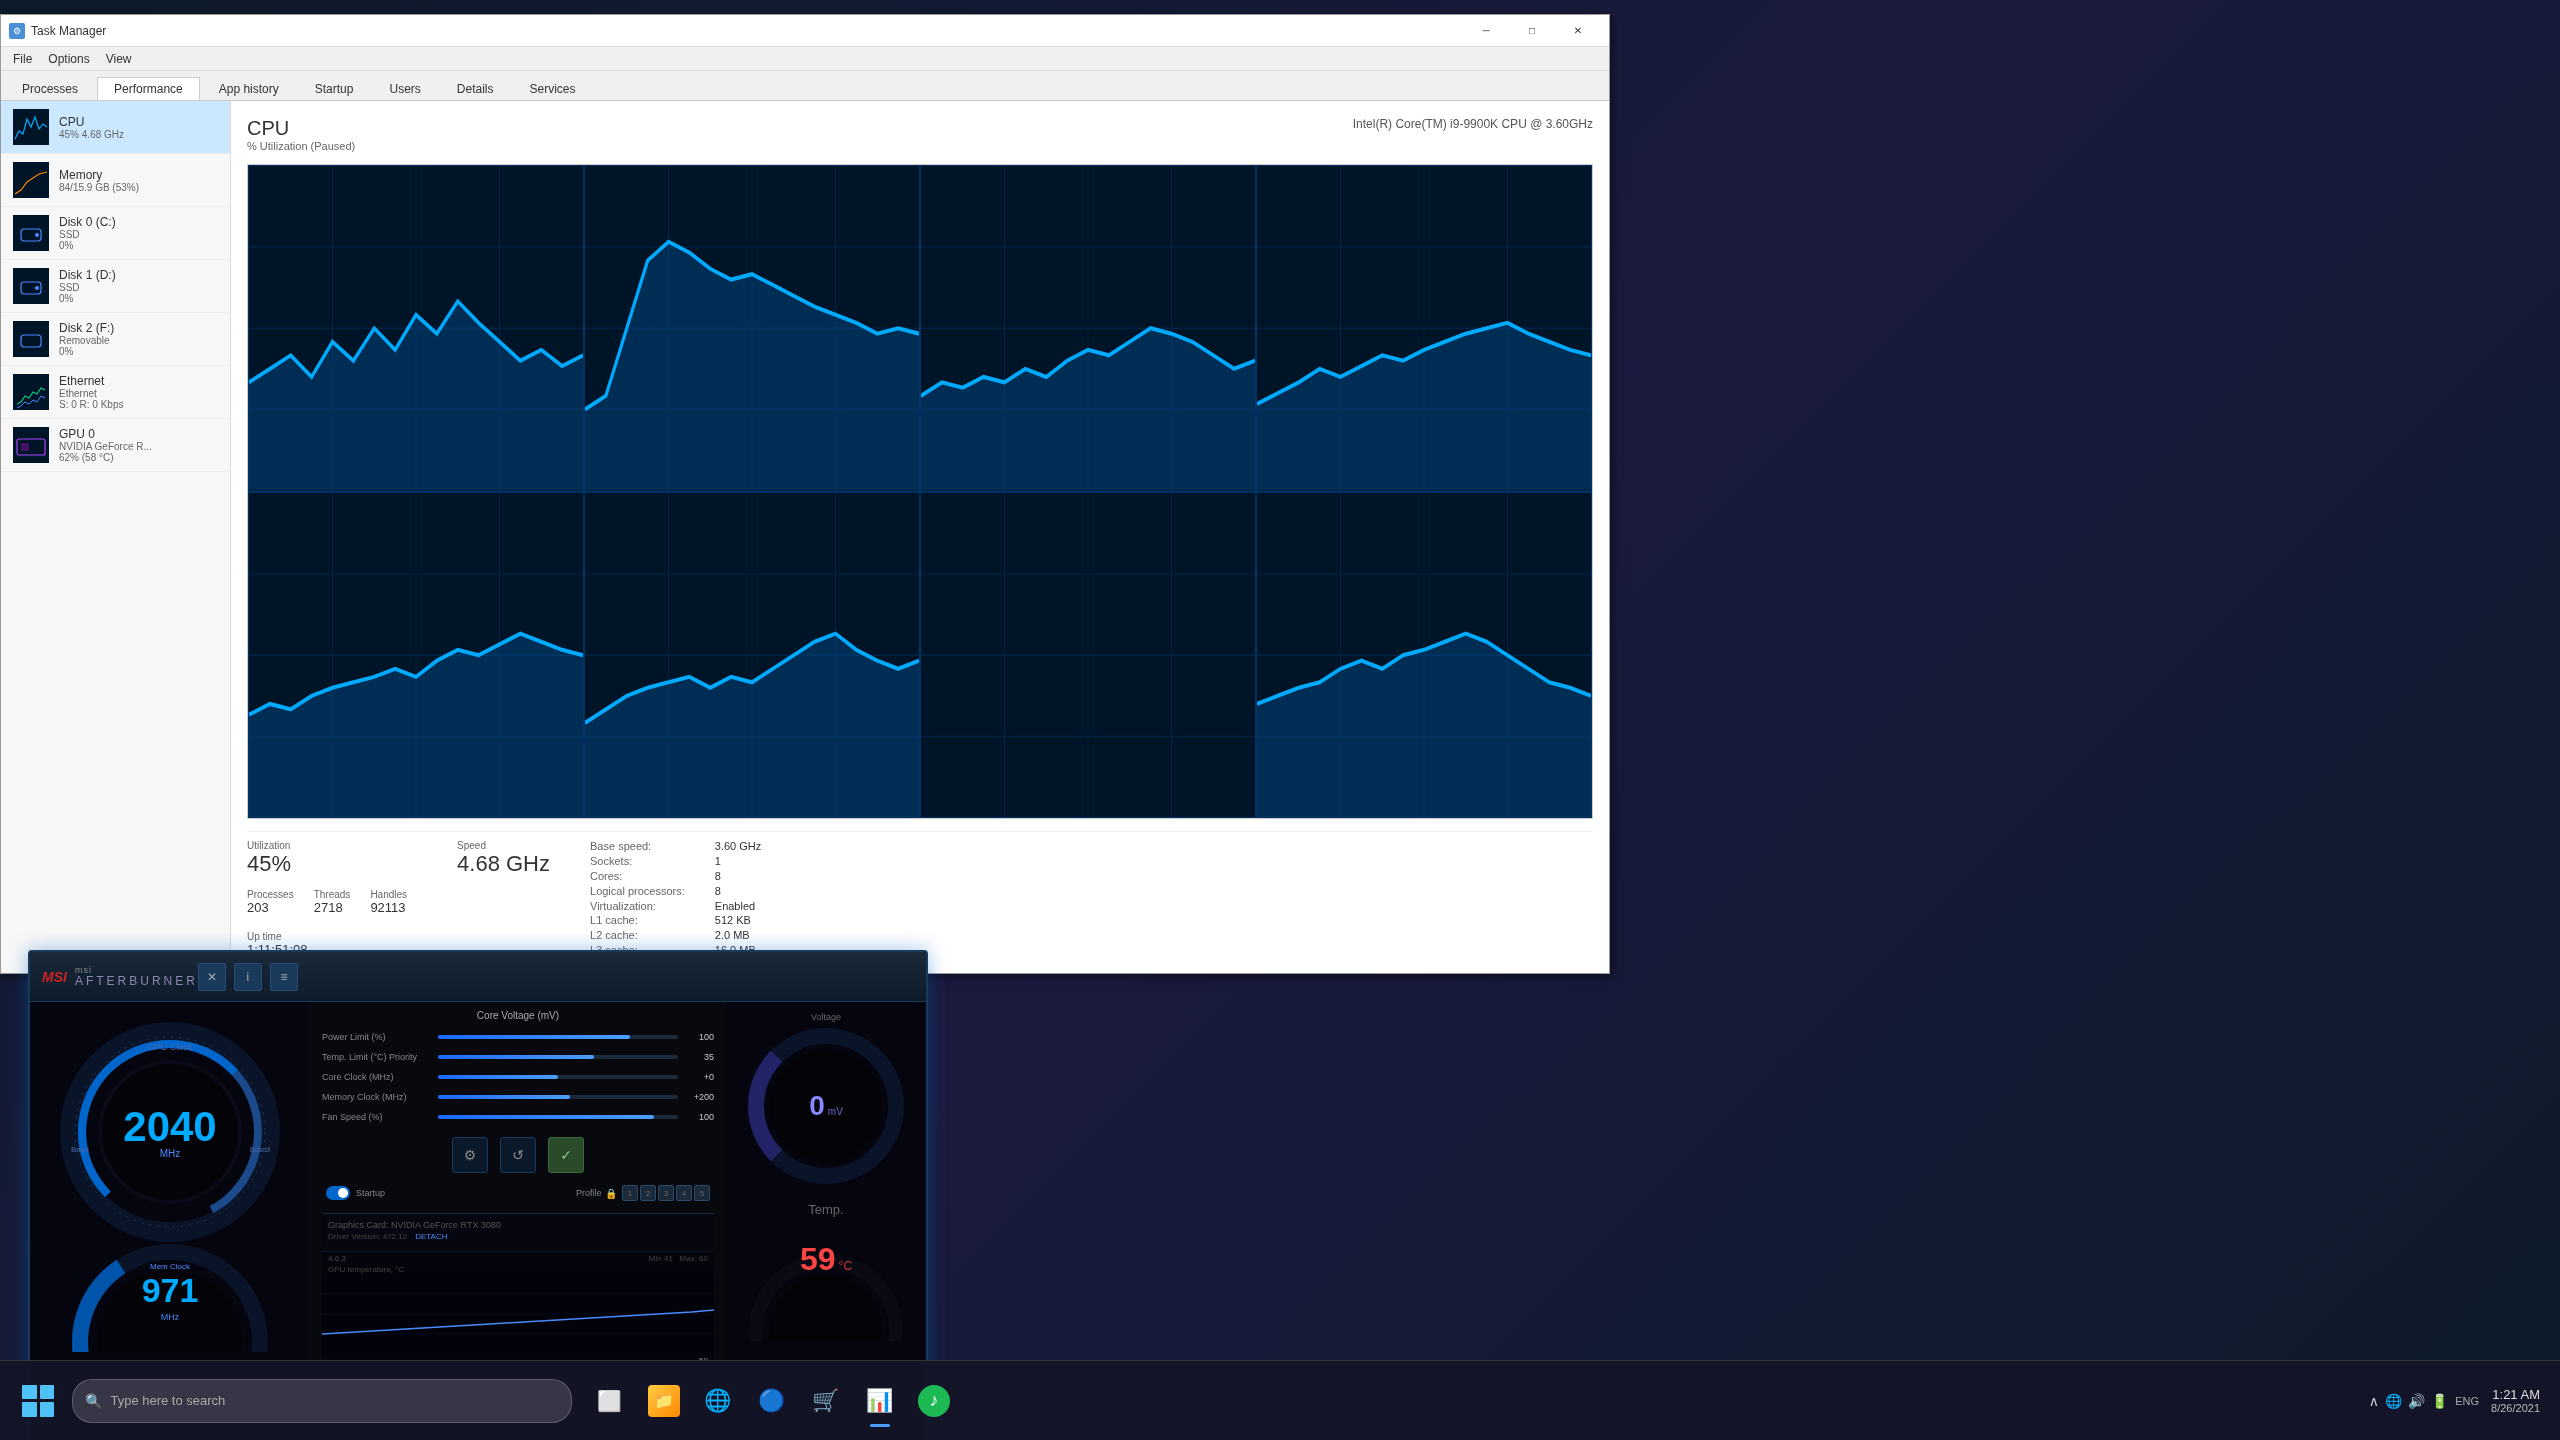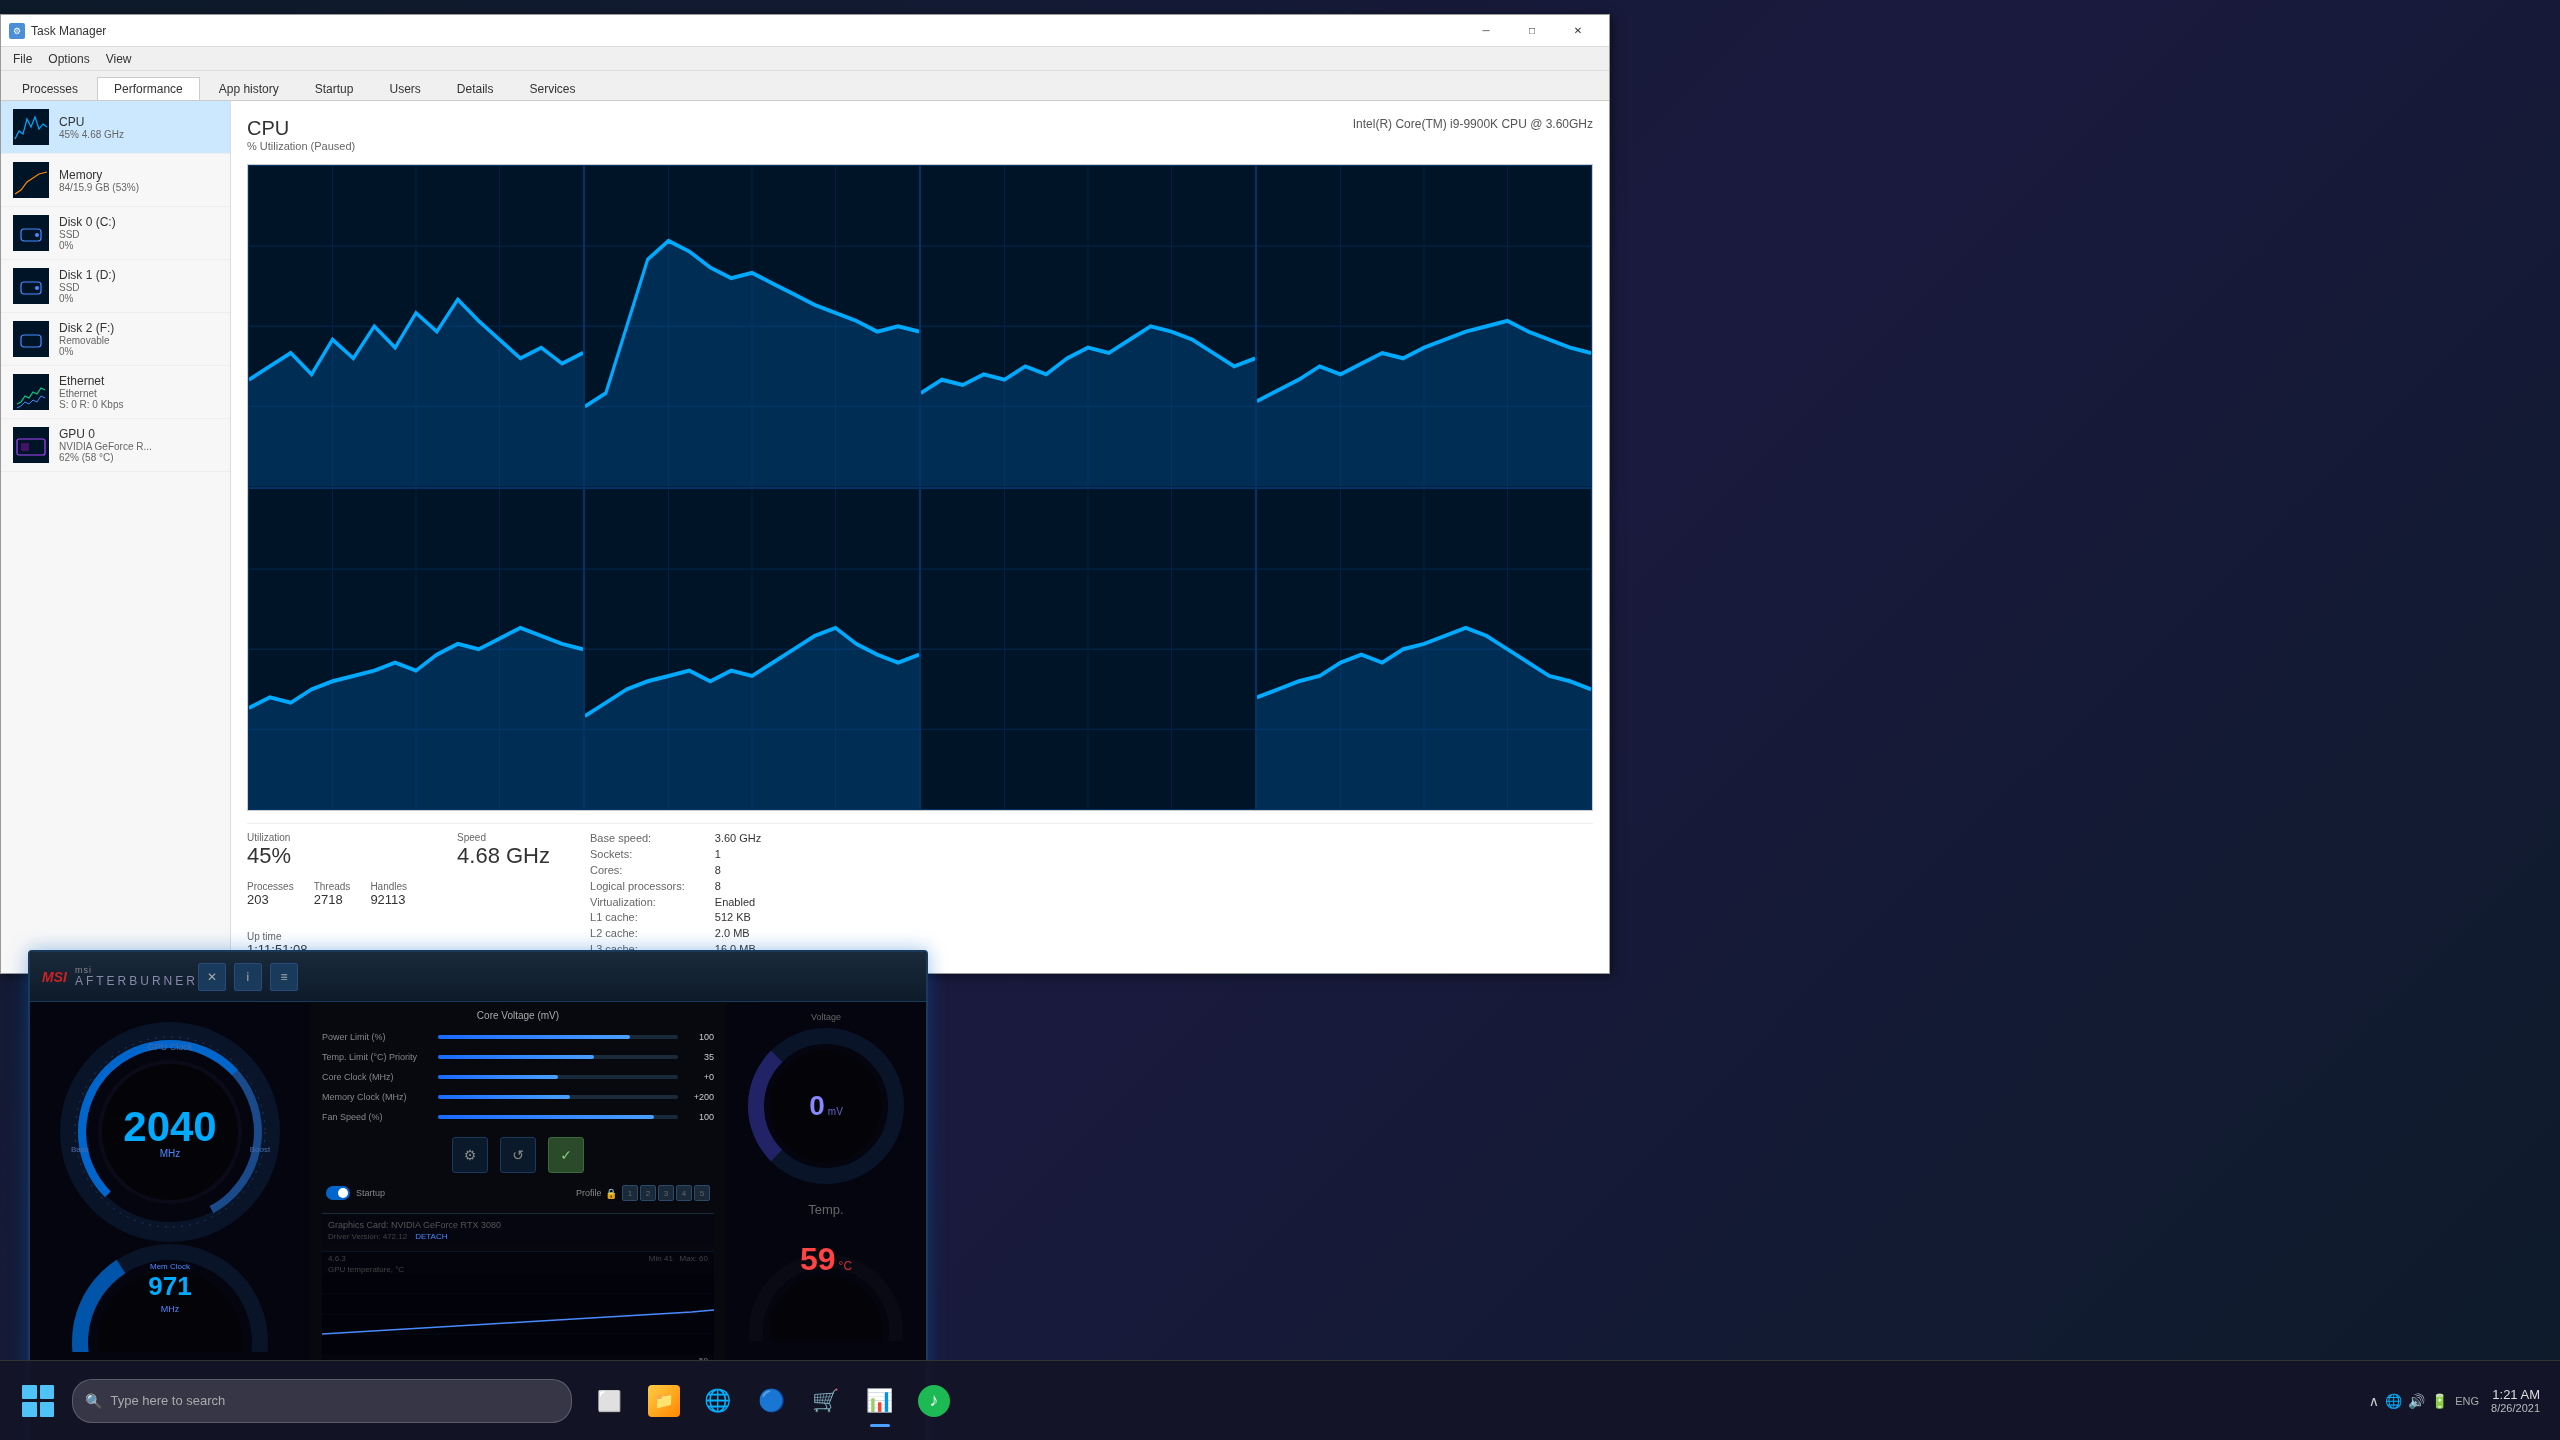--- a/index.html
+++ b/index.html
@@ -250,21 +250,21 @@
     .stats-right {
       display: grid;
       grid-template-columns: auto auto;
       gap: 2px 30px;
       font-size: 11px;
     }
 
     .spec-label { color: #666; }
     .spec-value { color: #333; }
 
-    .uptime-label { font-size: 10px; color: #666; margin-top: 12px; }
+    .uptime-label { font-size: 10px; color: #666; margin-top: 4px; }
     .uptime-value { font-size: 13px; color: #333; }
 
     
     .msi-afterburner {
       position: absolute;
       top: 950px;
       left: 28px;
       width: 900px;
       height: 572px;
       background: #0a0a14;
@@ -941,21 +941,21 @@
         </div>
         <div style="text-align:center; margin-top:-10px;">
           <div style="position:relative; width:220px; height:120px;">
             <svg width="220" height="120" viewBox="0 0 220 120">
               <circle cx="110" cy="110" r="90" fill="none" stroke="#0a1428" stroke-width="16"></circle>
               <circle cx="110" cy="110" r="90" fill="none" stroke="#0055aa" stroke-width="16" stroke-dasharray="160 424" stroke-dashoffset="0" transform="rotate(-225 110 110)"></circle>
               <circle cx="110" cy="110" r="72" fill="#040408"></circle>
             </svg>
             <div style="position:absolute; top:30px; left:50%; transform:translateX(-50%); text-align:center;">
               <span style="font-size:8px; color:#4a8aff; display:block;">Mem Clock</span>
-              <span style="font-size:26px; font-weight:bold; color:#00aaff; display:block;">971</span>
+              <span style="font-size:34px; font-weight:bold; color:#00aaff; display:block;">971</span>
               <span style="font-size:9px; color:#4a8aff;">MHz</span>
             </div>
           </div>
         </div>
       </div>
 
       <div class="msi-controls-panel">
         <div class="msi-section-title">Core Voltage (mV)</div>
 
         <div class="msi-slider-row">

